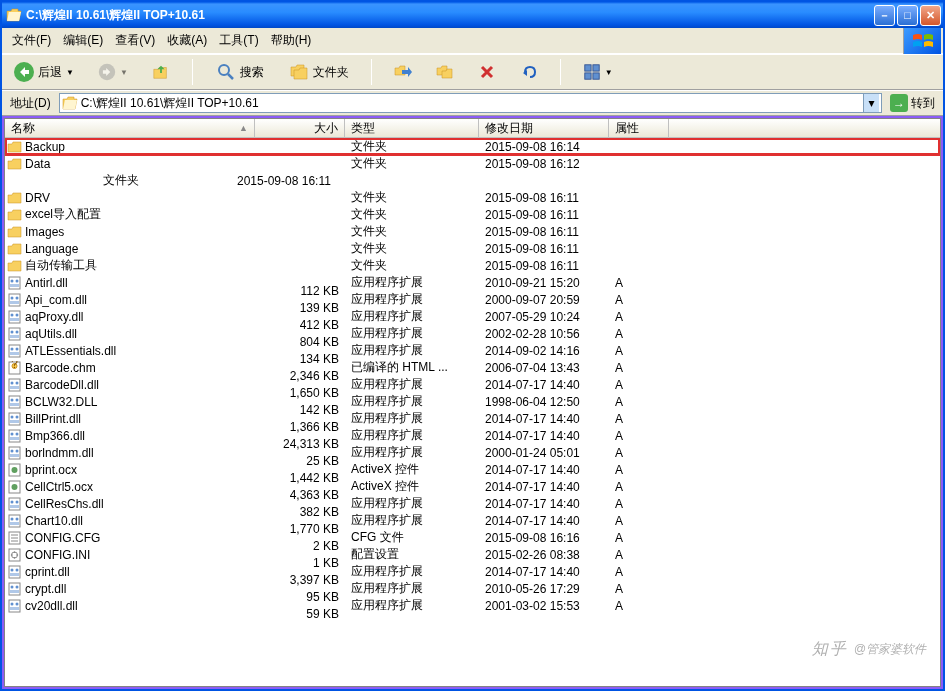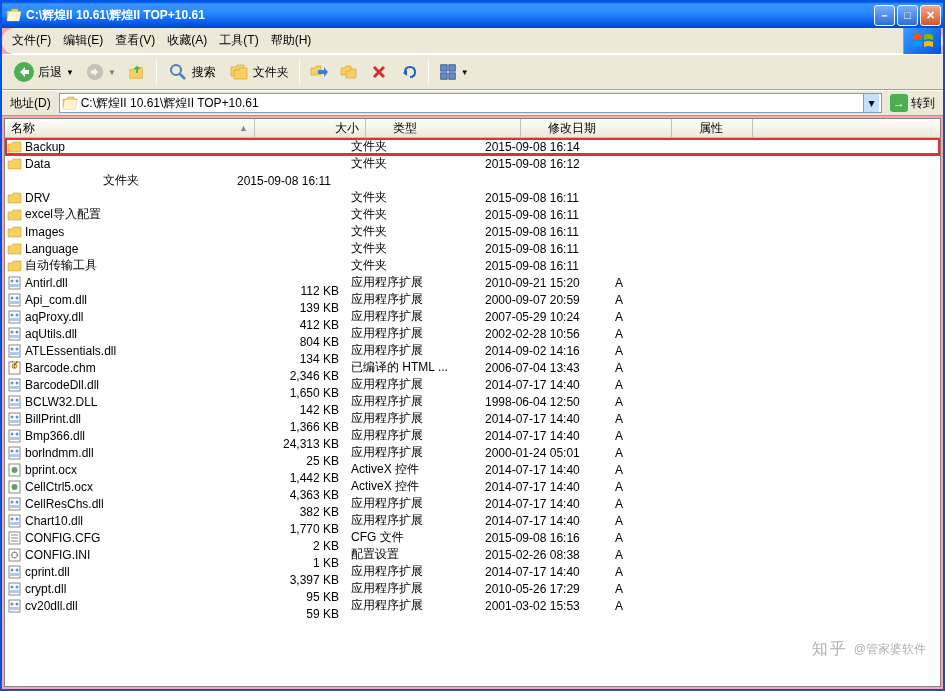--- a/index.html
+++ b/index.html
@@ -1,60 +1,60 @@
 <!DOCTYPE html>
 <html><head>
 <meta charset="utf-8">
 <style>
 * { margin: 0; padding: 0; box-sizing: border-box; font-family: "Microsoft YaHei", SimSun, Arial, sans-serif; font-size: 12px; }
 body { background: #fff; }
-.window { width: 945px; height: 691px; border: 2px solid #0054E3; background: #fca5a5; display: flex; flex-direction: column; }
+.window { width: 945px; height: 691px; border: 2px solid #0054E3; background: #8b5cf6; display: flex; flex-direction: column; }
 .titlebar { height: 26px; background: linear-gradient(to bottom, #0058E6 0%, #3A93FF 8%, #298CFF 40%, #0054E3 88%, #0048C7 100%); display: flex; align-items: center; padding: 0 2px 0 4px; color: #fff; }
 .titlebar .folder-ico { width: 16px; height: 14px; margin-right: 4px; }
 .titlebar .title { flex: 1; font-weight: bold; }
 .titlebar .wbtns { display: flex; gap: 2px; }
 .titlebar .wbtn { width: 21px; height: 21px; background: linear-gradient(to bottom, #7BAEFF, #2B6FD4); border: 1px solid #fff; border-radius: 3px; color: #fff; display: flex; align-items: center; justify-content: center; font-weight: bold; font-size: 11px; cursor: pointer; }
 .titlebar .wbtn.close { background: linear-gradient(to bottom, #F1A689, #D4572B); }
-.menubar { height: 26px; background: #ECE9D8; display: flex; align-items: center; padding: 0 4px; border-bottom: 1px solid #fff; position: relative; border-radius: 13px; }
+.menubar { height: 26px; background: #ECE9D8; display: flex; align-items: center; padding: 0 4px; border-bottom: 1px solid #fff; position: relative; }
 .menubar .menu { padding: 2px 6px; cursor: pointer; }
 .menubar .logo { position: absolute; right: 2px; top: 0; width: 38px; height: 26px; background: linear-gradient(135deg, #3C9BFF, #0054E3); display: flex; align-items: center; justify-content: center; border-left: 1px solid #A0A0A0; }
 .menubar .logo svg { width: 20px; height: 16px; }
-.toolbar { height: 36px; background: #ECE9D8; display: flex; align-items: center; padding: 2px 6px; gap: 2px; border-top: 1px solid #fff; border-bottom: 1px solid #A0A0A0; }
+.toolbar { height: 36px; background: #ECE9D8; display: flex; align-items: center; padding: 2px 6px; gap: 14px; border-top: 1px solid #fff; border-bottom: 1px solid #A0A0A0; }
 .tbtn { display: flex; align-items: center; gap: 3px; padding: 3px 4px; cursor: pointer; border: 1px solid transparent; border-radius: 3px; }
 .tbtn .ico { width: 22px; height: 22px; display: flex; align-items: center; justify-content: center; }
 .tbtn.small .ico { width: 18px; height: 18px; }
 .sep { width: 1px; height: 26px; background: #A0A0A0; border-right: 1px solid #fff; margin: 0 3px; }
 .dropdown-arrow { font-size: 8px; color: #000; margin-left: 1px; }
 .addressbar { height: 26px; background: #ECE9D8; display: flex; align-items: center; padding: 2px 4px; gap: 4px; border-top: 1px solid #fff; border-bottom: 1px solid #A0A0A0; }
 .addressbar .lbl { padding: 0 4px; }
 .addressbar .input { flex: 1; height: 20px; background: #fff; border: 1px solid #7F9DB9; display: flex; align-items: center; padding: 0 2px; }
 .addressbar .input .folder-ico { width: 16px; height: 14px; margin-right: 3px; }
 .addressbar .input .txt { flex: 1; }
 .addressbar .input .dd { width: 16px; background: #C8E0F8; border-left: 1px solid #7F9DB9; height: 18px; display: flex; align-items: center; justify-content: center; cursor: pointer; }
 .gobtn { display: flex; align-items: center; gap: 3px; padding: 1px 4px; cursor: pointer; }
 .gobtn .arr { width: 18px; height: 18px; background: #4CAF50; border-radius: 3px; color: #fff; display: flex; align-items: center; justify-content: center; font-weight: bold; }
 .content { flex: 1; background: #fff; border: 1px solid #848284; margin: 2px; overflow: auto; position: relative; }
 .listview { width: 100%; }
-.headers { display: flex; background: linear-gradient(to bottom, #fff, #ECE9D8); border-bottom: 1px solid #C0C0C0; position: sticky; top: 0; gap: 21px; }
+.headers { display: flex; background: linear-gradient(to bottom, #fff, #ECE9D8); border-bottom: 1px solid #C0C0C0; position: sticky; top: 0; }
 .hcol { padding: 2px 6px; border-right: 1px solid #C0C0C0; cursor: pointer; height: 18px; display: flex; align-items: center; }
 .hcol.name { width: 250px; display: flex; justify-content: space-between; }
 .hcol.size { width: 90px; justify-content: flex-end; }
 .hcol.type { width: 134px; }
 .hcol.date { width: 130px; }
 .hcol.attr { width: 60px; }
 .hcol .sort { font-size: 9px; color: #888; }
 .row { display: flex; align-items: center; height: 17px; padding-left: 2px; }
 .row.highlight { outline: 3px solid #E03030; outline-offset: -2px; }
 .row .c-name { width: 248px; display: flex; align-items: center; gap: 2px; }
 .row .c-size { width: 90px; text-align: right; padding-right: 6px; margin-top: 16px; }
 .row .c-type { width: 134px; padding-left: 6px; }
 .row .c-date { width: 130px; padding-left: 6px; }
 .row .c-attr { width: 60px; padding-left: 6px; }
 .fico { width: 16px; height: 14px; flex-shrink: 0; }
-.watermark { position: absolute; right: 14px; bottom: 26px; color: #B0B0B0; font-size: 15px; display: flex; align-items: center; gap: 6px; pointer-events: none; }
+.watermark { position: absolute; right: 14px; bottom: 26px; color: #B0B0B0; font-size: 15px; font-style: italic; display: flex; align-items: center; gap: 6px; pointer-events: none; }
 .watermark .zh { font-family: SimSun; font-size: 16px; letter-spacing: 2px; }
 
 .svg-folder { fill: #F8D060; stroke: #C89020; stroke-width: 0.5; }
 .svg-folder-open { fill: #F8D060; stroke: #C89020; stroke-width: 0.5; }
 </style>
 </head>
 <body>
 
 <div class="window">
 

